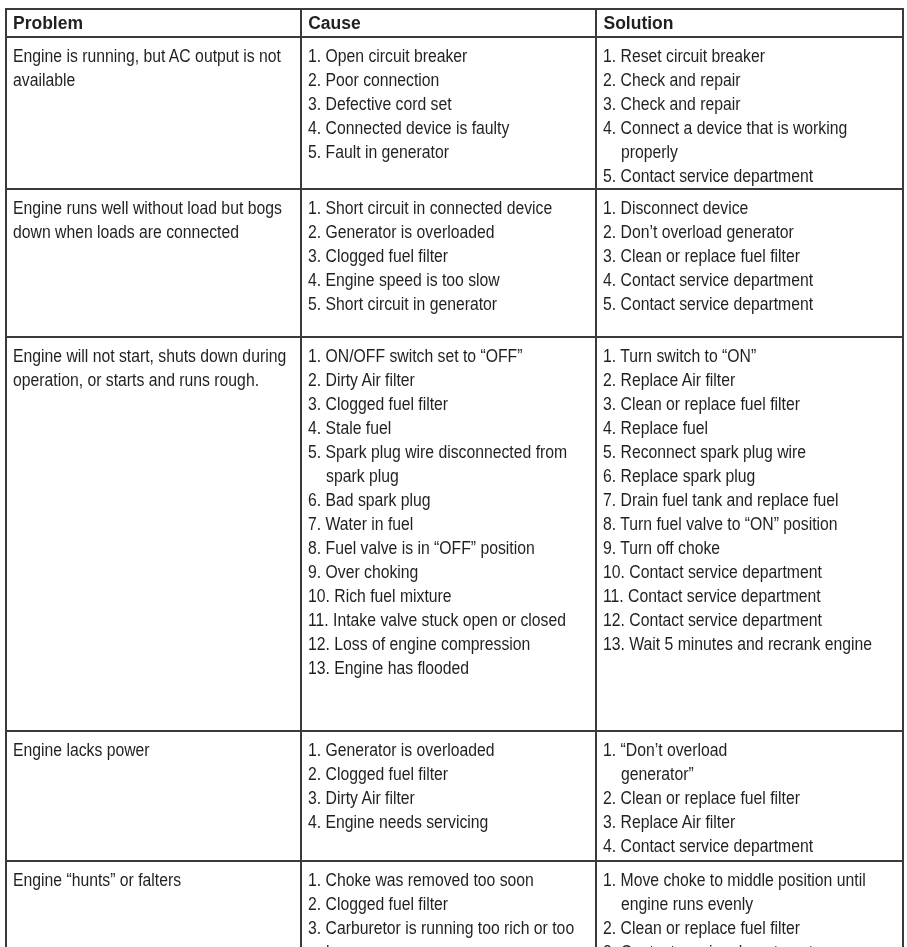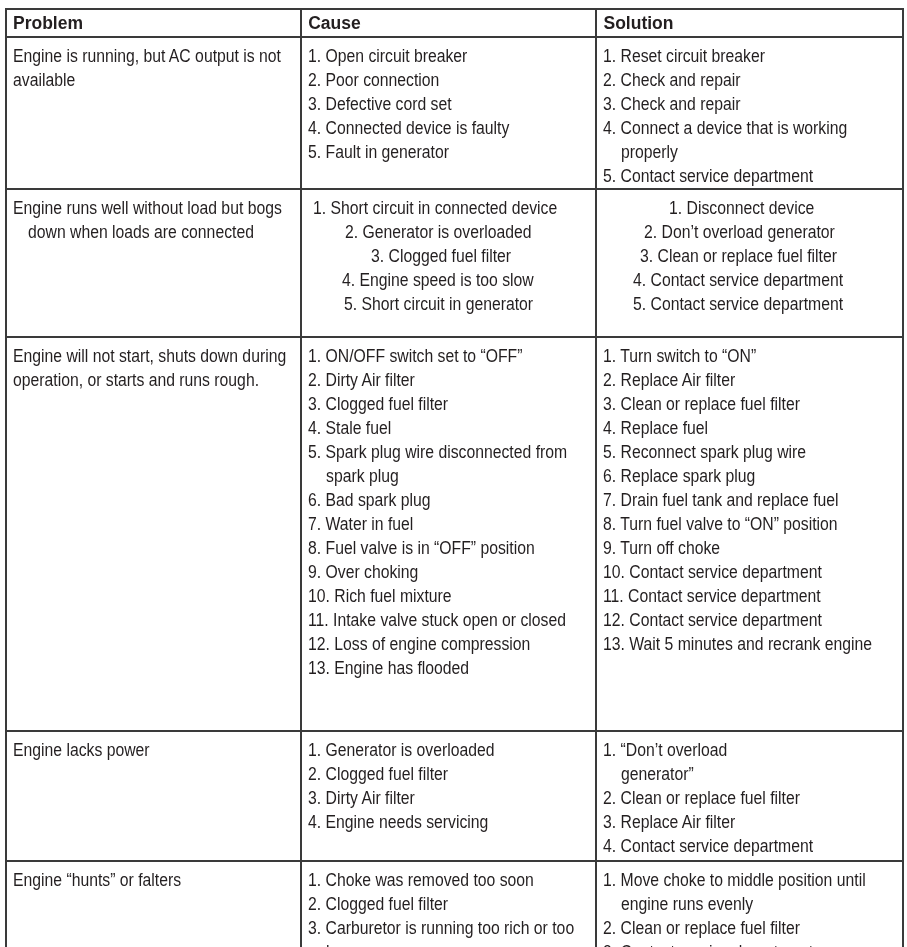--- a/index.html
+++ b/index.html
@@ -12,21 +12,21 @@
   table.ts { position: absolute; left: 5px; top: 8px; border-collapse: collapse;
              width: 899px; table-layout: fixed; }
   table.ts th, table.ts td { border: 2px solid #3a3a3a; vertical-align: top;
              padding: 0 6px; font-size: 17.5px; line-height: 24px; }
   table.ts th { text-align: left; font-weight: bold; height: 25px; line-height: 24px; padding-top: 1px; }
   table.ts td { padding-top: 6px; transform-origin: left; }
   .col1 { width: 288px; } .col2 { width: 288px; } .col3 { width: 299px; }
   .txt { display: inline-block; transform: scaleX(0.9); transform-origin: left; white-space: nowrap; }
   .item { white-space: nowrap; }
   .cont { padding-left: 18px; text-decoration: underline; }
-  .r1 td { height: 144px; } .r2 td { height: 140px; text-align: center; } .r3 td { height: 386px; margin-left: 47px; }
+  .r1 td { height: 144px; } .r2 td { height: 140px; } .r3 td { height: 386px; margin-left: 47px; }
   .r4 td { height: 122px; } .r5 td { height: 95px; }
 </style>
 </head>
 <body>
 
 <div class="cut-title">
   <span>TROUBLESHOOTING</span>
 </div>
 
 <table class="ts">

